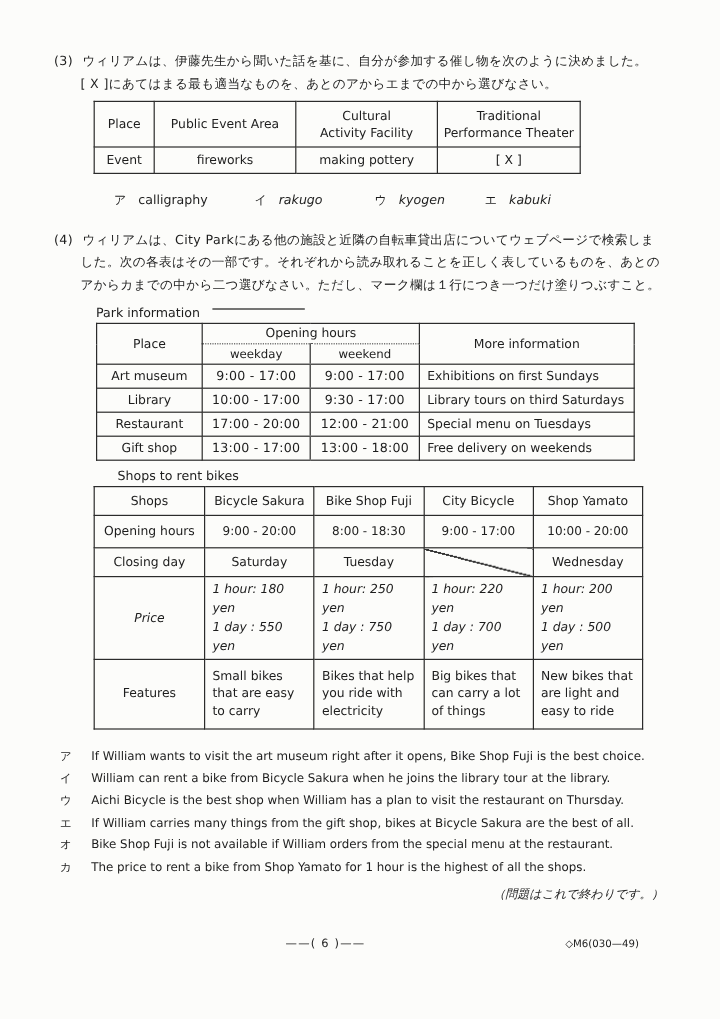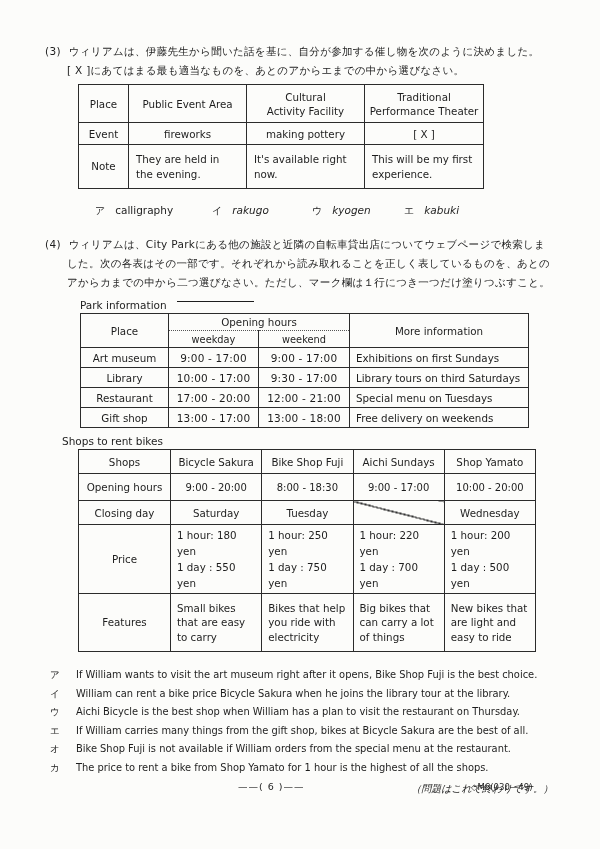--- a/index.html
+++ b/index.html
@@ -52,21 +52,21 @@
   .tp td.more { text-align:left; padding:0 6px; }
   .tp .time { font-size:10.5px; letter-spacing:0.2px; }
 
   
   .tb { width:457px; margin-left:33px; }
   .tb col.c-lab { width:92px; } .tb col.c-s { width:91.25px; }
   .tb td { text-align:center; vertical-align:middle;margin-top:33px; }
   .tb .r-shops td { height:24px; }
   .tb .r-open td { height:27px; font-size:10px; }
   .tb .r-close td { height:24px; }
-  .tb .r-price td { height:44px; text-align:left; padding:2px 6px; line-height:16px; }
+  .tb .r-price td { height:44px; text-align:left; padding:2px 6px; line-height:16px;font-style:italic; }
   .tb .r-price td.lab { text-align:center; padding:0; }
   .tb .r-feat td { height:58px; text-align:left; vertical-align:middle; padding:3px 6px; line-height:14.5px; }
   .tb .r-feat td.lab { text-align:center; padding:0; }
   .tb td.diag {
     background-image:linear-gradient(to top right,
       transparent calc(50% - 0.7px), #333 calc(50% - 0.7px),
       #333 calc(50% + 0.7px), transparent calc(50% + 0.7px));
   }
 
   
@@ -106,26 +106,20 @@
 Activity Facility</td>
           <td>Traditional
 Performance Theater</td>
         </tr>
         <tr class="erow">
           <td>Event</td>
           <td>fireworks</td>
           <td>making pottery</td>
           <td>[  X  ]</td>
         </tr>
-        <tr class="nrow">
-          <td class="lab">Note</td>
-          <td>They are held in the evening.</td>
-          <td>It's available right now.</td>
-          <td>This will be my first experience.</td>
-        </tr>
       </tbody>
         </table>
 
       <div class="choices3">
         <div class="item">
           <span class="marker">ア</span>
           <span>calligraphy</span>
         </div>
         <div class="item">
           <span class="marker">イ</span>
@@ -189,35 +183,35 @@
         </tr>
         <tr>
           <td>Gift shop</td>
           <td class="dotr time">13:00 - 17:00</td>
           <td class="time">13:00 - 18:00</td>
           <td class="more">Free delivery on weekends</td>
         </tr>
       </tbody>
         </table>
 
-      <div class="tbl-title" style="margin-left:17px">Shops to rent bikes</div>
+      <div class="tbl-title" style="margin-left:53px">Shops to rent bikes</div>
       <table class="tbl tb">
         <colgroup>
             <col class="c-lab">
             <col class="c-s">
             <col class="c-s">
             <col class="c-s">
             <col class="c-s">
           </colgroup>
         <tbody>
             <tr class="r-shops">
           <td>Shops</td>
           <td>Bicycle Sakura</td>
           <td>Bike Shop Fuji</td>
-          <td>Aichi Sundays</td>
+          <td>City Bicycle</td>
           <td>Shop Yamato</td>
         </tr>
         <tr class="r-open">
           <td style="font-size:10.3px">Opening hours</td>
           <td>9:00 - 20:00</td>
           <td>8:00 - 18:30</td>
           <td>9:00 - 17:00</td>
           <td>10:00 - 20:00</td>
         </tr>
         <tr class="r-close">
@@ -256,21 +250,21 @@
       </tbody>
         </table>
 
       <div class="choices4">
         <div class="row">
           <span class="marker">ア</span>
           <span>If William wants to visit the art museum right after it opens, Bike Shop Fuji is the best choice.</span>
         </div>
         <div class="row">
           <span class="marker">イ</span>
-          <span>William can rent a bike price Bicycle Sakura when he joins the library tour at the library.</span>
+          <span>William can rent a bike from Bicycle Sakura when he joins the library tour at the library.</span>
         </div>
         <div class="row">
           <span class="marker">ウ</span>
           <span>Aichi Bicycle is the best shop when William has a plan to visit the restaurant on Thursday.</span>
         </div>
         <div class="row">
           <span class="marker">エ</span>
           <span>If William carries many things from the gift shop, bikes at Bicycle Sakura are the best of all.</span>
         </div>
         <div class="row">

